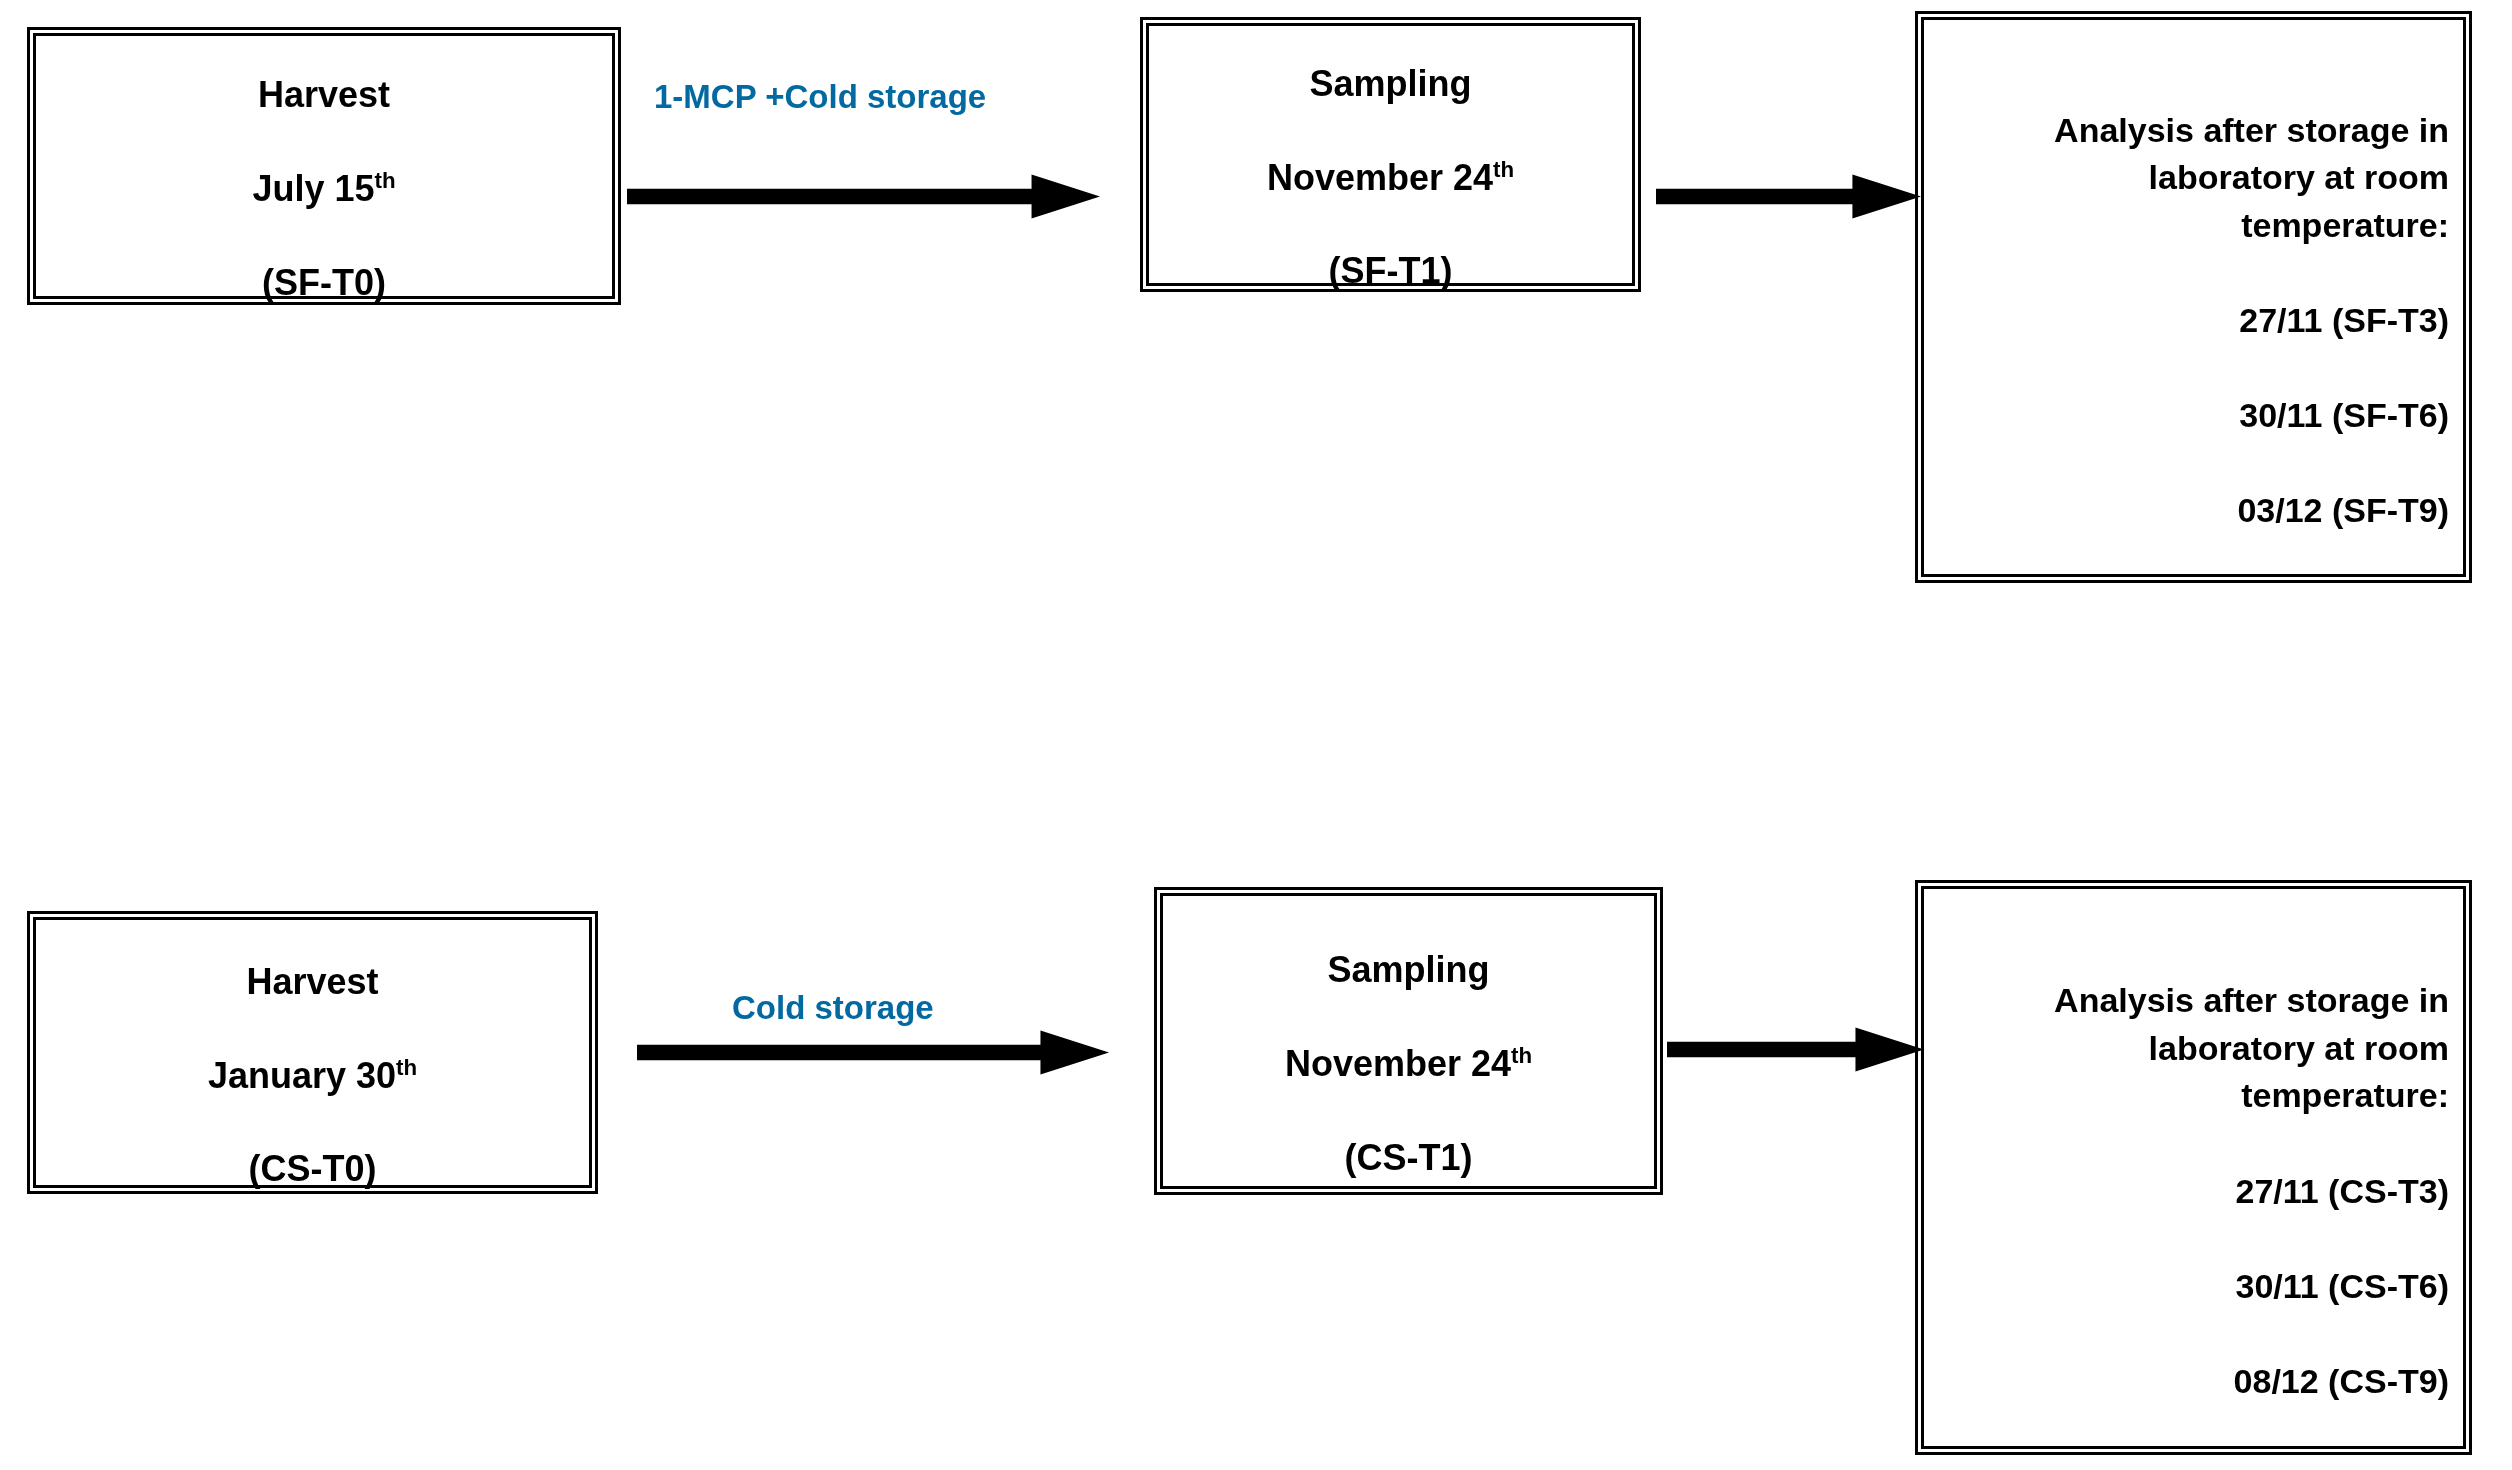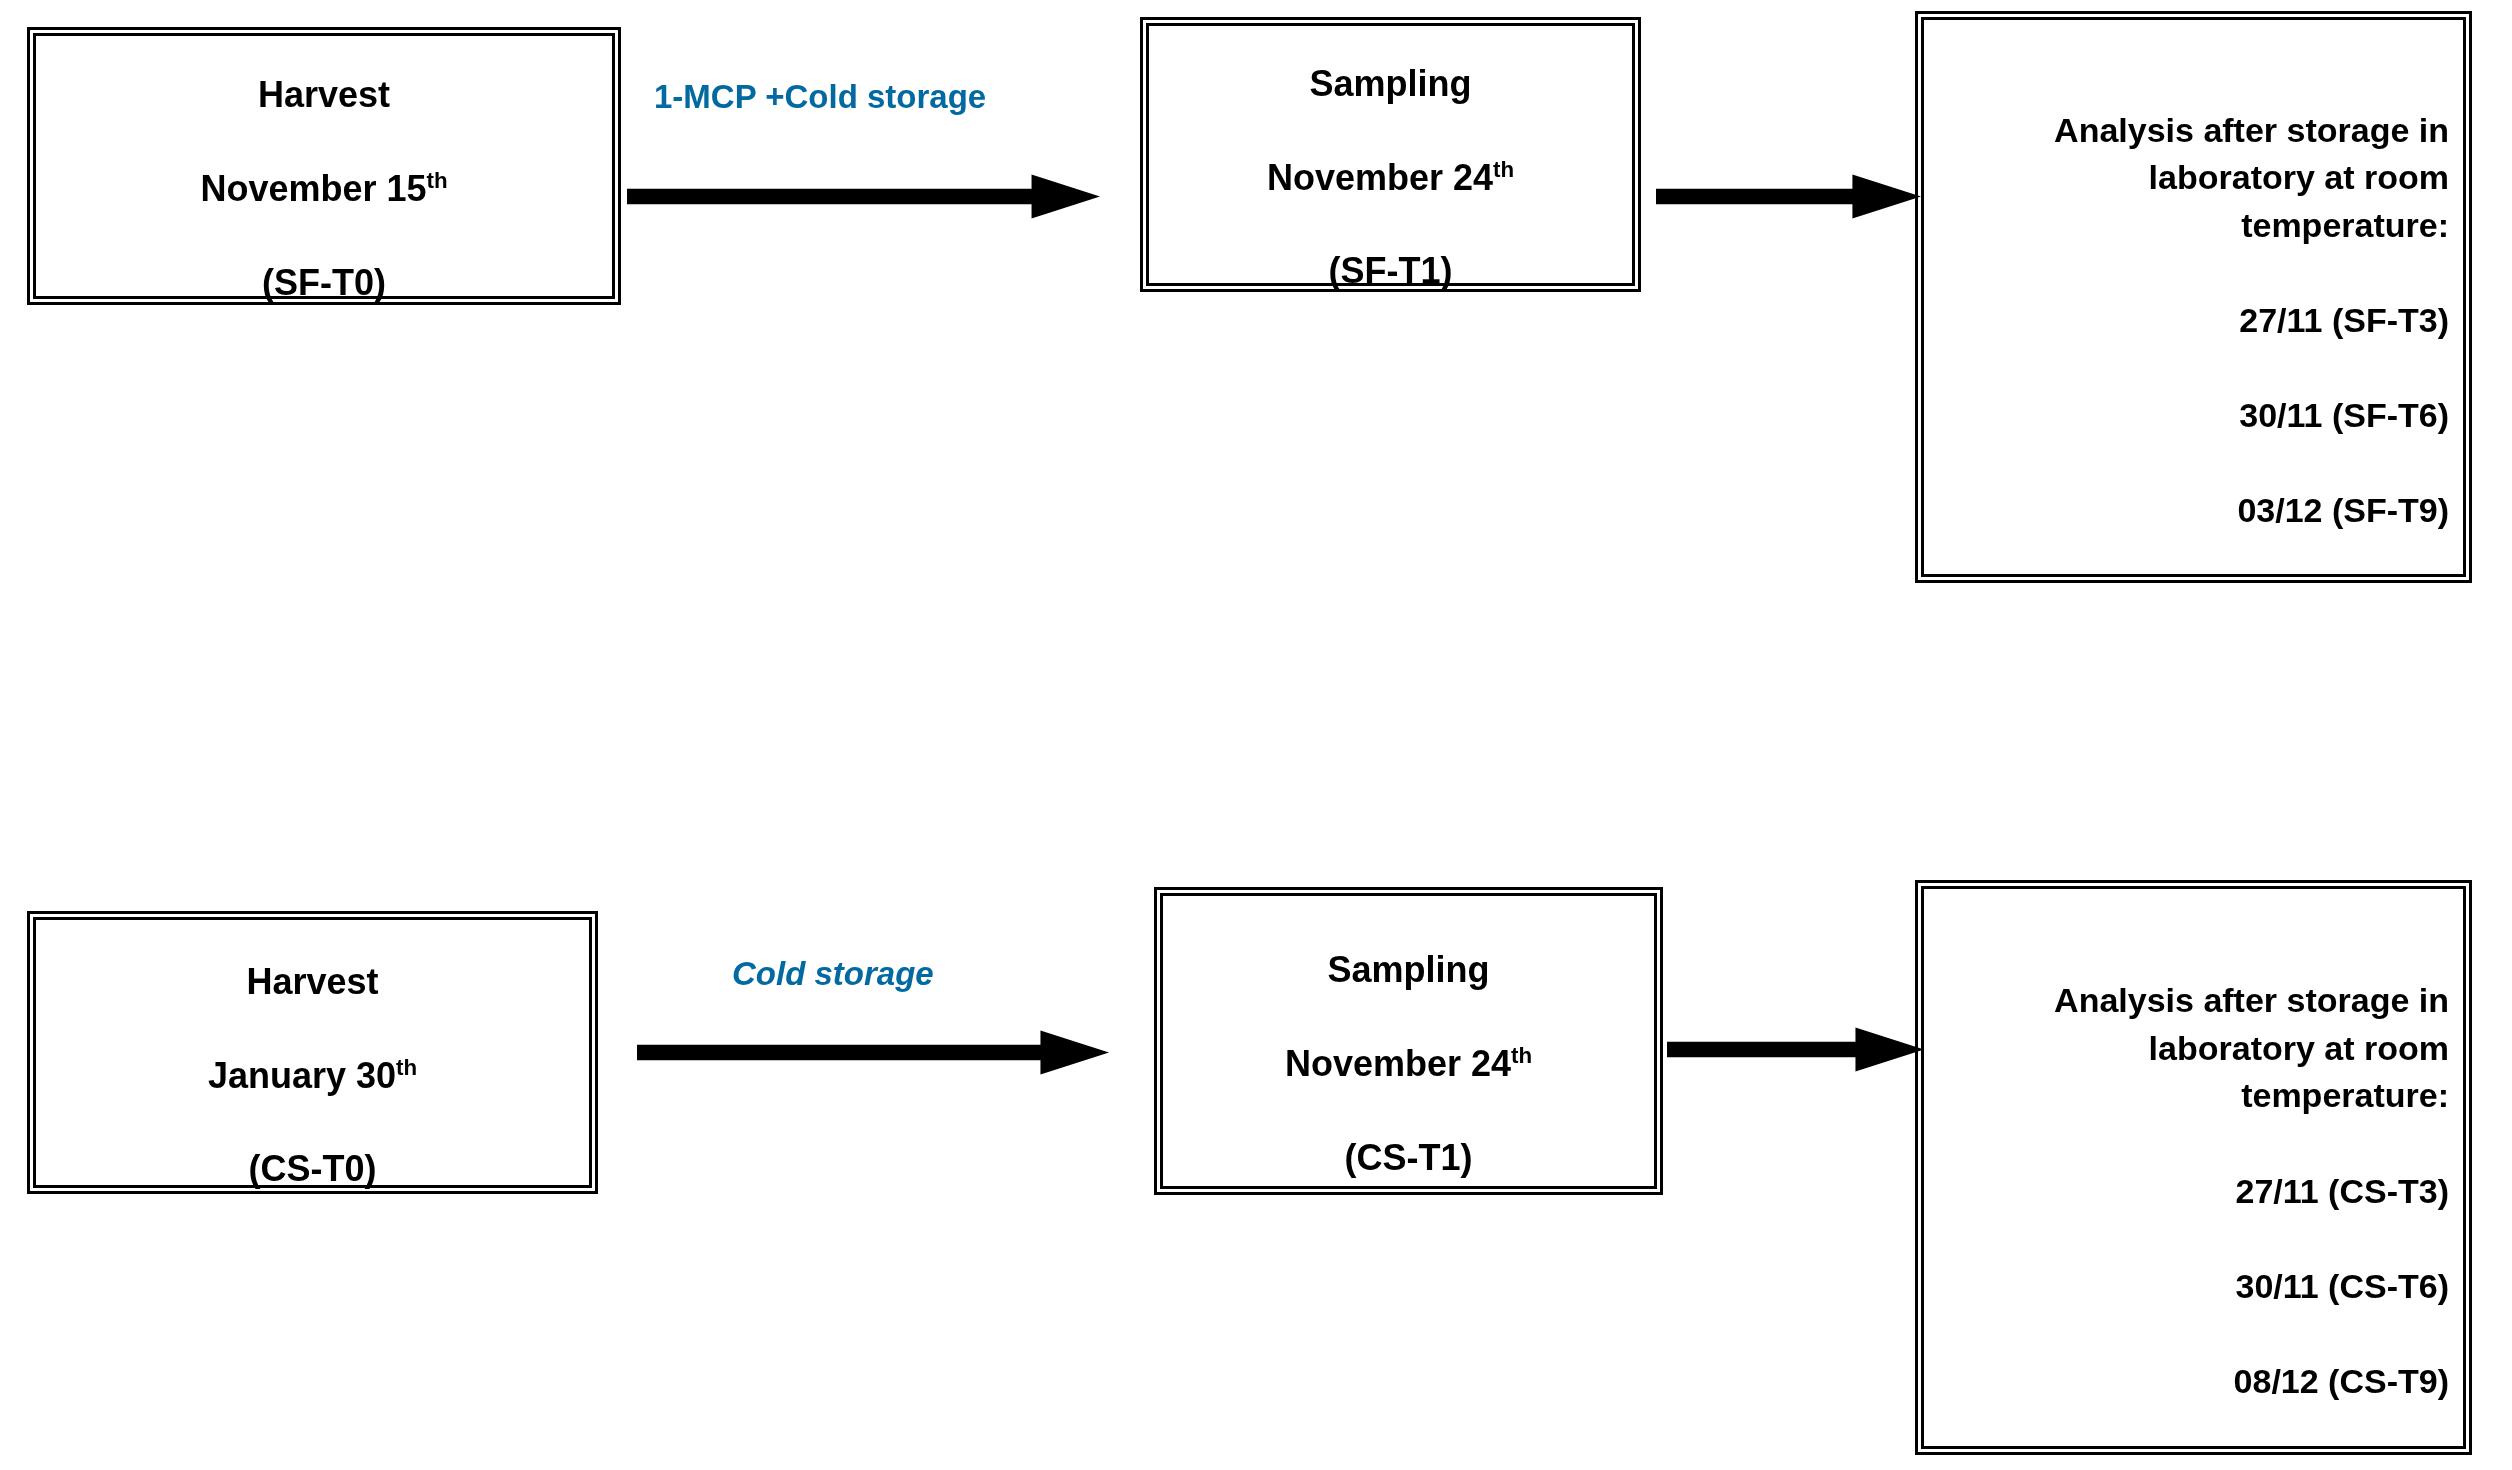--- a/index.html
+++ b/index.html
@@ -75,29 +75,29 @@
 
   
   .arrow-label {
     position: absolute;
     font-weight: bold;
     color: #0369a1;
     font-size: 33px;
     white-space: nowrap;
   }
   #label-sf-process { left: 654px; top: 78px; }
-  #label-cs-process { left: 732px; top: 955px; font-style: italic; }
+  #label-cs-process { left: 732px; top: 989px; }
 </style>
 </head>
 <body>
 
 <div class="flow-box" id="box-sf-harvest">
   <div class="box-text">
     <span>Harvest</span><br>
-    <span>November 15</span><span class="sup">th</span><br>
+    <span>July 15</span><span class="sup">th</span><br>
     <span>(SF-T0)</span>
   </div>
 </div>
 
 <div class="arrow" id="arrow-sf-1">
   <svg viewBox="0 0 608 60" preserveAspectRatio="none" aria-hidden="true">
     <path d="M0,20 L520,20 L520,2 L608,30 L520,58 L520,40 L0,40 Z" fill="#000000"></path>
   </svg>
 </div>
 <div class="arrow-label" id="label-sf-process">1-MCP +Cold storage</div>

